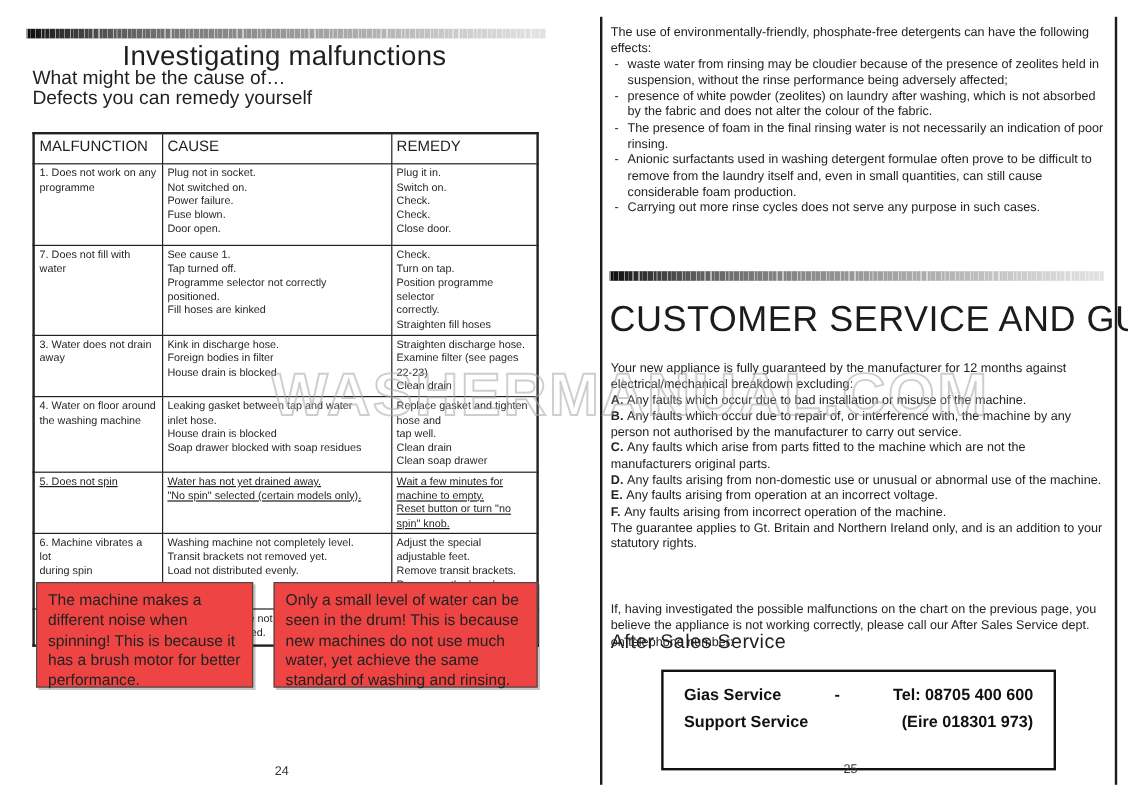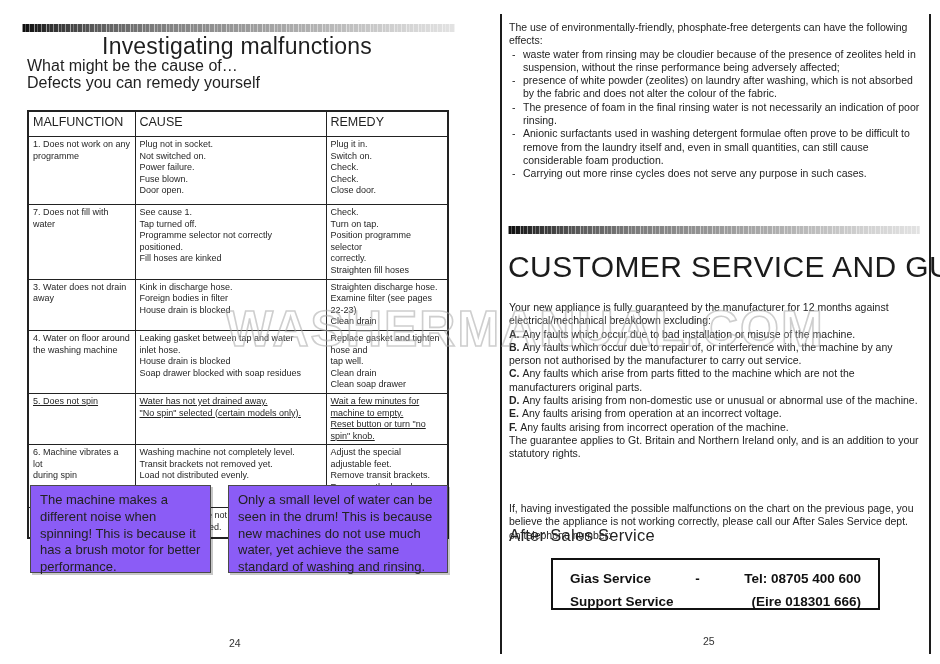--- a/index.html
+++ b/index.html
@@ -32,39 +32,39 @@
   table.tbl td{font-size:9px;line-height:11.6px;color:#262626;}
   table.tbl tbody tr:nth-child(1){height:68px;}
   table.tbl tbody tr:nth-child(2){height:60px;}
   table.tbl tbody tr:nth-child(3){height:47px;}
   table.tbl tbody tr:nth-child(4){height:53px;}
   table.tbl tbody tr:nth-child(5){height:32px;text-decoration:underline;}
   table.tbl tbody tr:nth-child(6){height:50px;}
   table.tbl tbody tr:nth-child(7){height:30px;}
   .col-m{width:107px;} .col-c{width:191px;} .col-r{width:122px;}
   .infobox{
-    background:#8b5cf6;border:1px solid #4a4a4a;
+    background:#ef4444;border:1px solid #4a4a4a;
     box-shadow:2px 2px 0 rgba(0,0,0,.22);
     font-size:13px;line-height:16.8px;color:#222;
     padding:6px 9px;box-sizing:border-box;
   }
   .pagenum{font-size:10.5px;color:#333;}
   
   .vrule{width:2px;background:#1c1c1c;}
   .rp-text{font-size:10.5px;line-height:13.3px;color:#232323;}
   .note-head{font-weight:bold;font-size:11px;margin:0 0 1px 0;}
   .note-item{display:flex;margin:0;}
   .note-item .dash{width:14px;flex:0 0 14px;padding-left:3px;box-sizing:border-box;}
   .note-item .txt{flex:1;}
   .cs-head{font-size:30px;letter-spacing:.4px;white-space:nowrap;text-align:center;width:414px;color:#1b1b1b;}
   .clause .b{font-weight:bold;margin-right:3px;}
   .as-head{font-size:16.5px;letter-spacing:.3px;color:#222;}
   .phonebox{
     border:2.5px solid #111;box-sizing:border-box;
-    width:329px;height:52px;padding:11px 17px 0 17px;
+    width:329px;height:84px;padding:11px 17px 0 17px;
     display:flex;flex-direction:column;gap:8px;
     font-weight:bold;font-size:13.5px;color:#111;
   }
   .phonerow{display:flex;justify-content:space-between;align-items:baseline;}
   
   .watermark{
     font-size:50px;font-weight:bold;letter-spacing:2px;white-space:nowrap;
     color:rgba(255,255,255,.12);
     -webkit-text-stroke:1.6px rgba(165,165,165,.55);
     z-index:6;pointer-events:none;
@@ -232,19 +232,19 @@
 <div class="abs rp-text" style="left:509px;top:502px;width:412px;">If, having investigated the possible malfunctions on the chart on the previous page, you believe the appliance is not working correctly, please call our After Sales Service dept. on telephone number:</div>
 
 <div class="abs phonebox" style="left:551px;top:558px;">
   <div class="phonerow">
     <span>Gias Service</span>
     <span>-</span>
     <span>Tel: 08705 400 600</span>
   </div>
   <div class="phonerow">
     <span>Support Service</span>
-    <span>(Eire 018301 666)</span>
+    <span>(Eire 018301 973)</span>
   </div>
 </div>
 
 <div class="abs pagenum" style="left:703px;top:635px;">25</div>
 
 <div class="abs watermark" style="left:226px;top:300px;">WASHERMANUAL.COM</div>
 
 </body></html>

